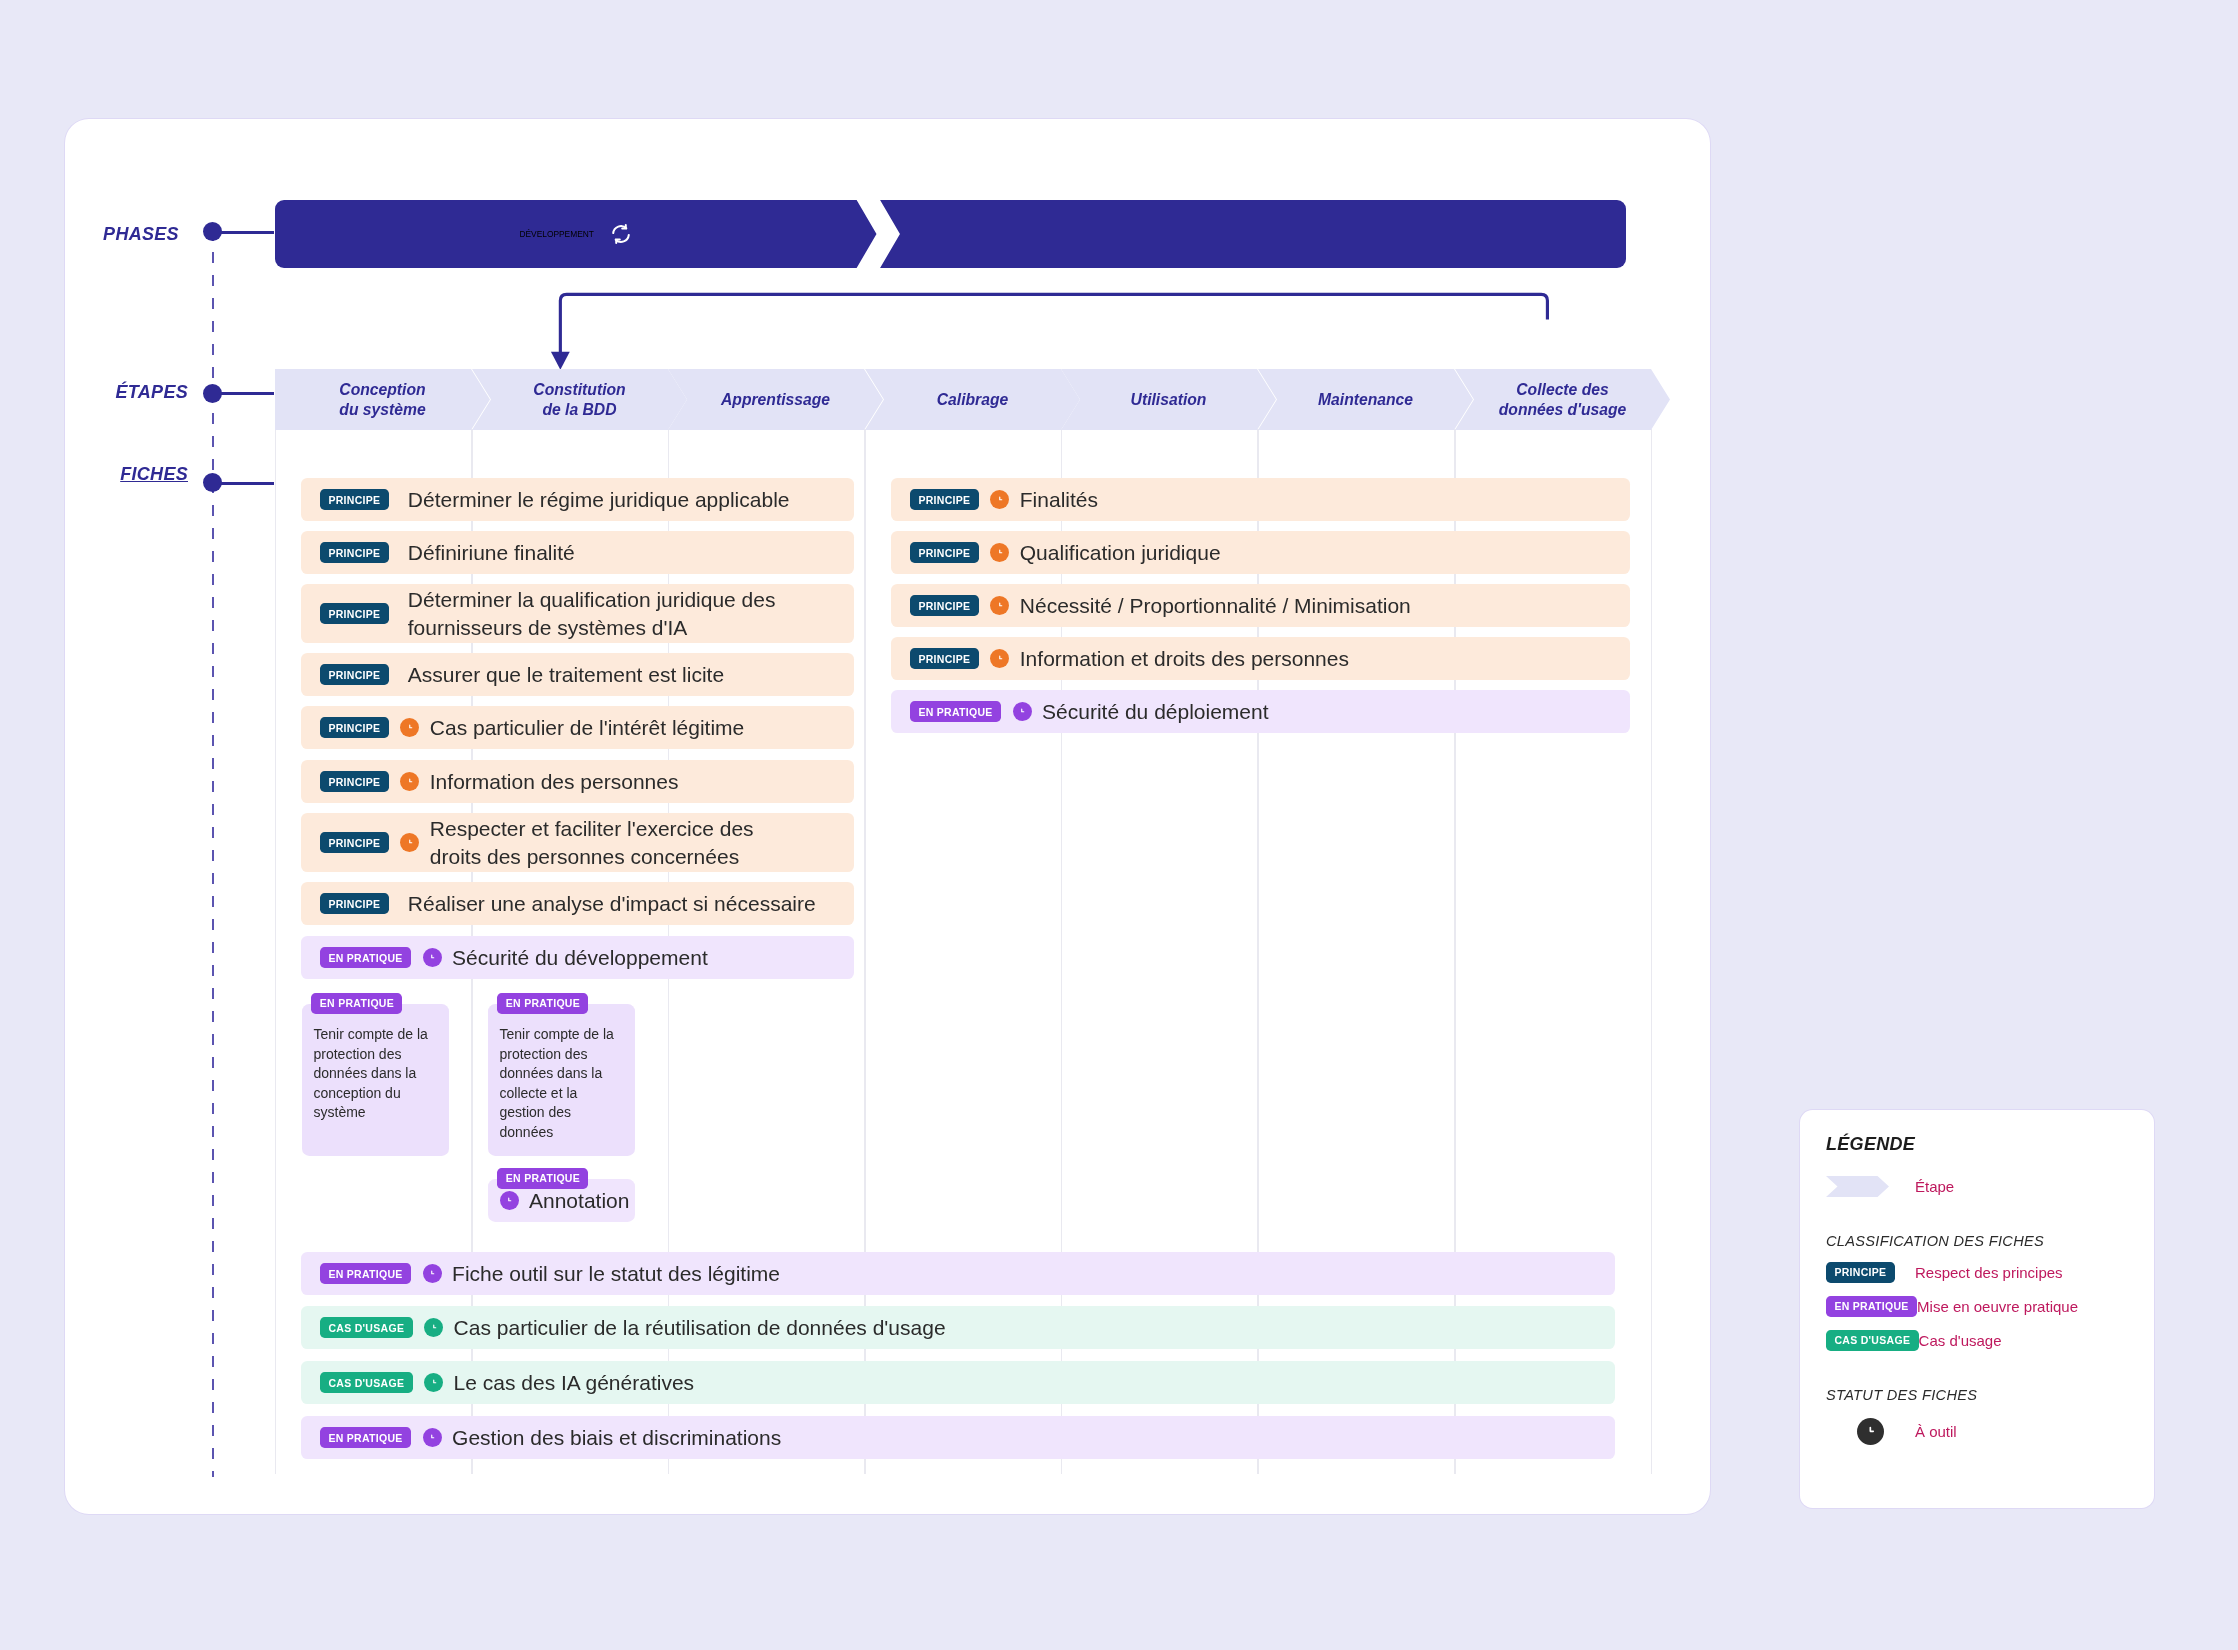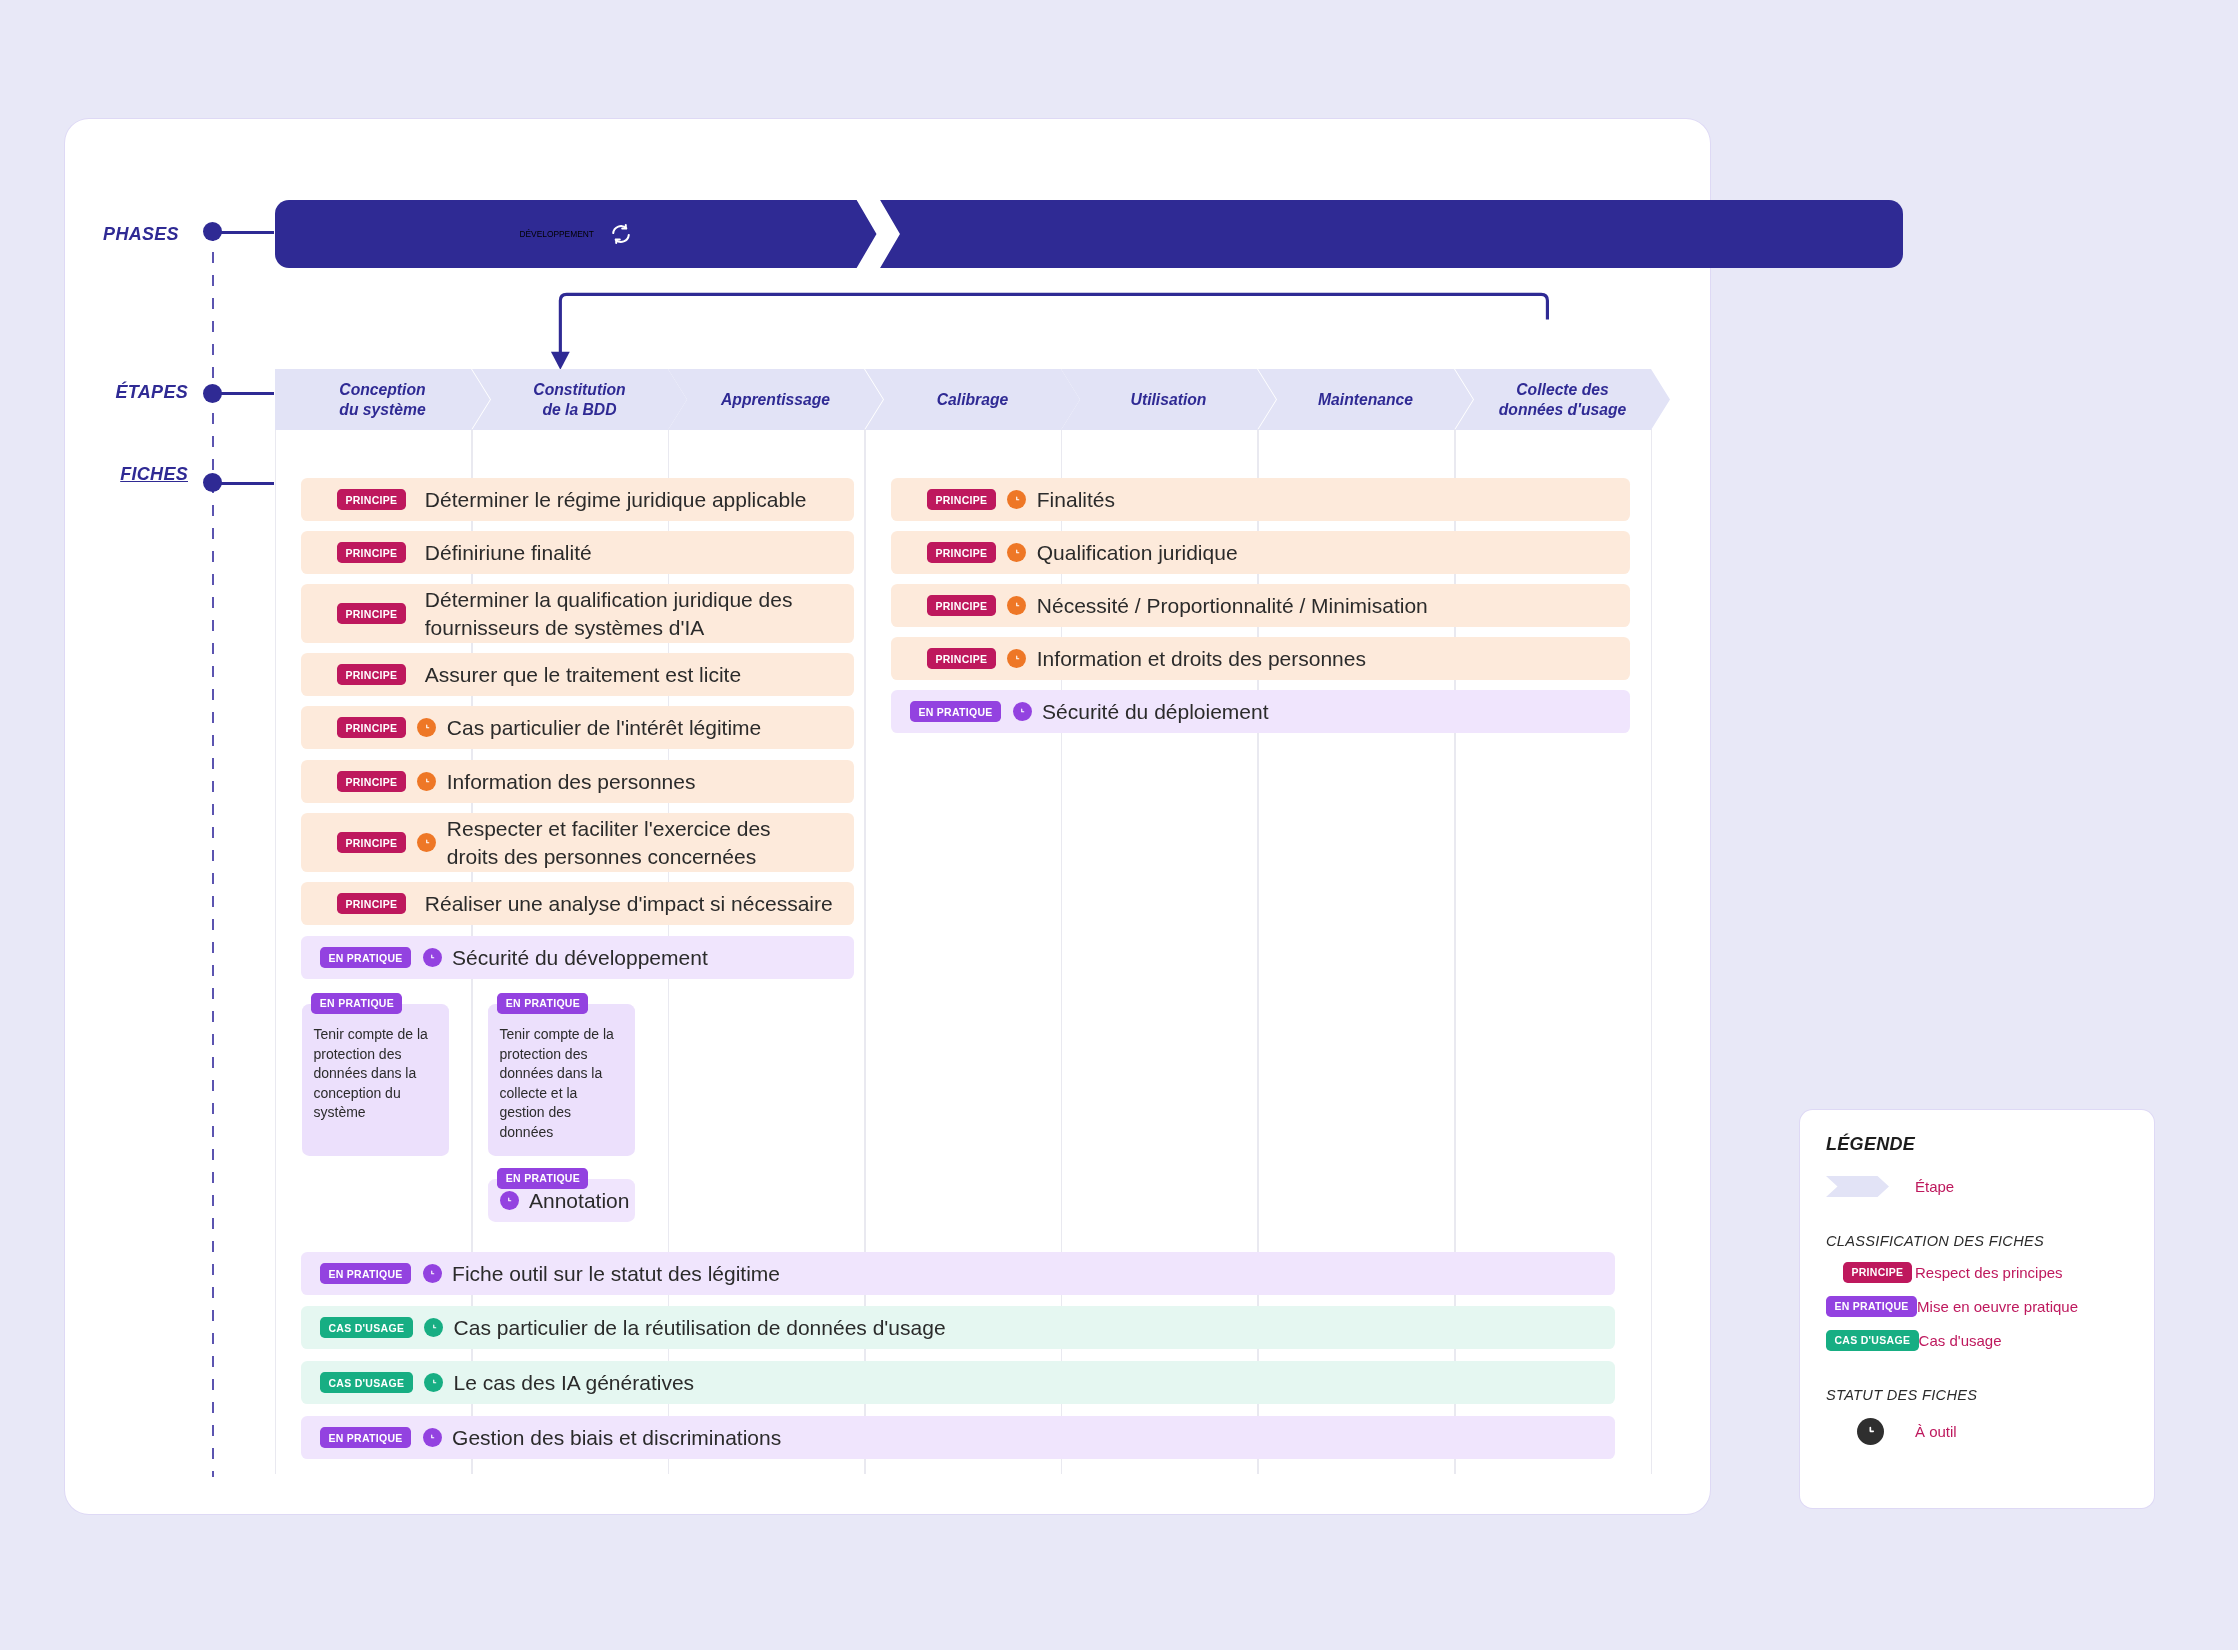--- a/index.html
+++ b/index.html
@@ -55,23 +55,23 @@
   .rail-connector {
     position: absolute;
     height: 2.6px;
     background: #2f2a94;
   }
 
   
   .phase-bar {
     position: absolute;
     left: 275px; top: 200px;
-    width: 1628px; height: 68px;
+    width: 1351px; height: 68px;
     background: #2f2a94;
-    border-radius: 14px;
+    border-radius: 9px;
     overflow: hidden;
   }
   .phase-half {
     position: absolute;
     top: 0; height: 68px;
     display: flex;
     align-items: center;
     justify-content: center;
     gap: 15.7px;
   }
@@ -136,21 +136,21 @@
     flex: 0 0 auto;
     border-radius: 4.7px;
     color: #ffffff;
     font-weight: 700;
     font-size: 10.5px;
     letter-spacing: 0.3px;
     padding: 4.7px 8.4px;
     white-space: nowrap;
     text-align: center;
   }
-  .badge.principe { background: #be185d; min-width: 67px; margin-left: 17px; }
+  .badge.principe { background: #0c4a6e; min-width: 67px; }
   .badge.pratique { background: #9342e0; min-width: 79px; }
   .badge.usage    { background: #17ae83; min-width: 79px; }
 
   .clock {
     flex: 0 0 auto;
     width: 19px; height: 19px;
     border-radius: 50%;
     margin-left: 11.5px;
     display: flex; align-items: center; justify-content: center;
   }

